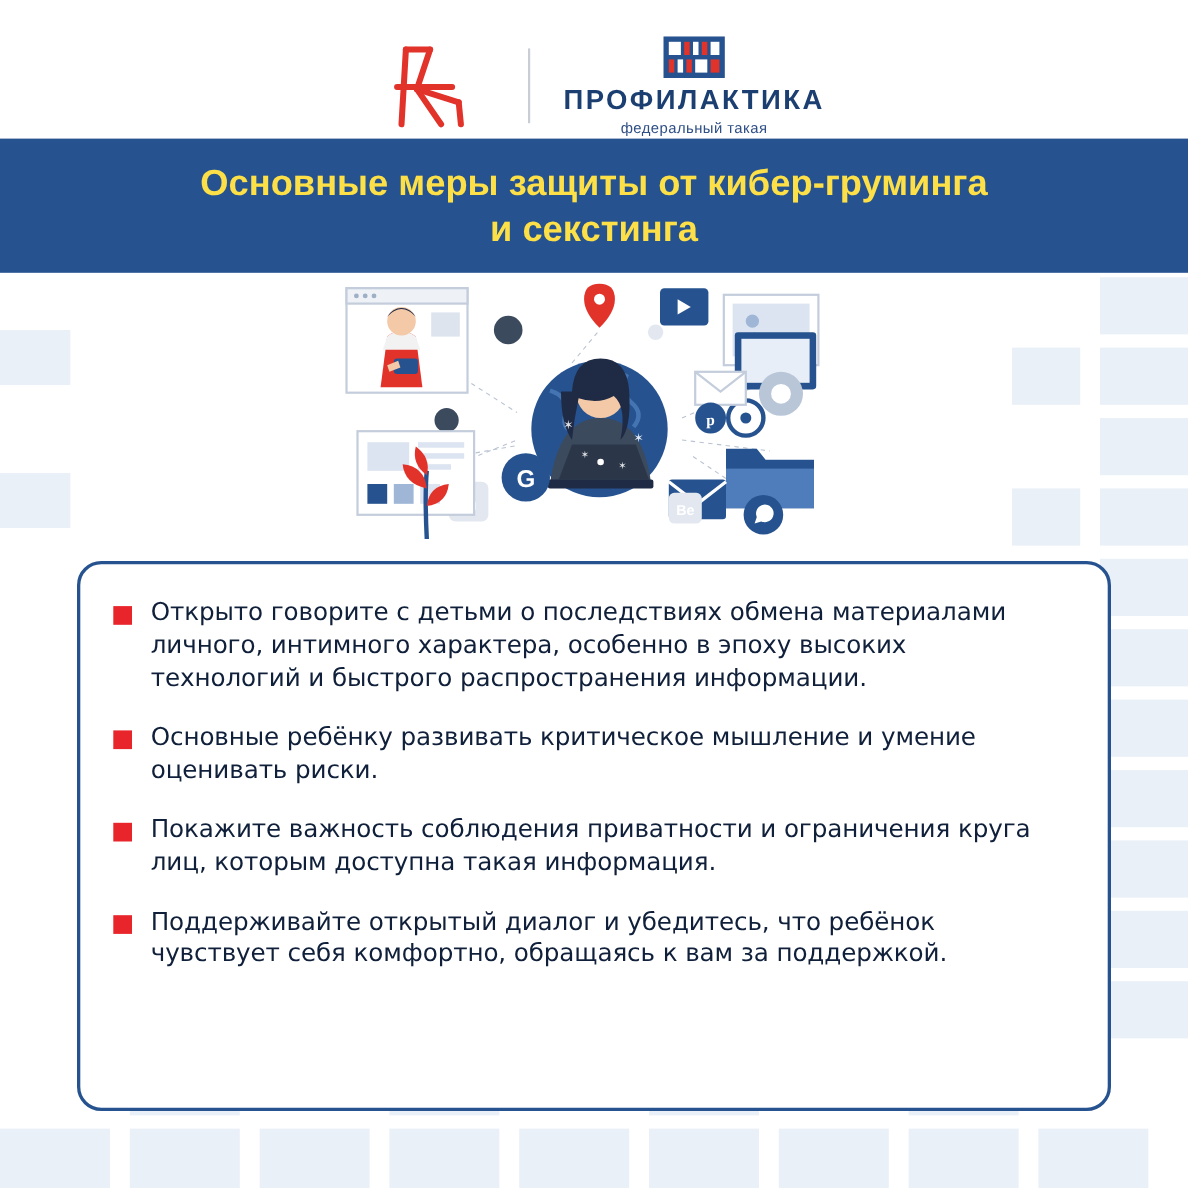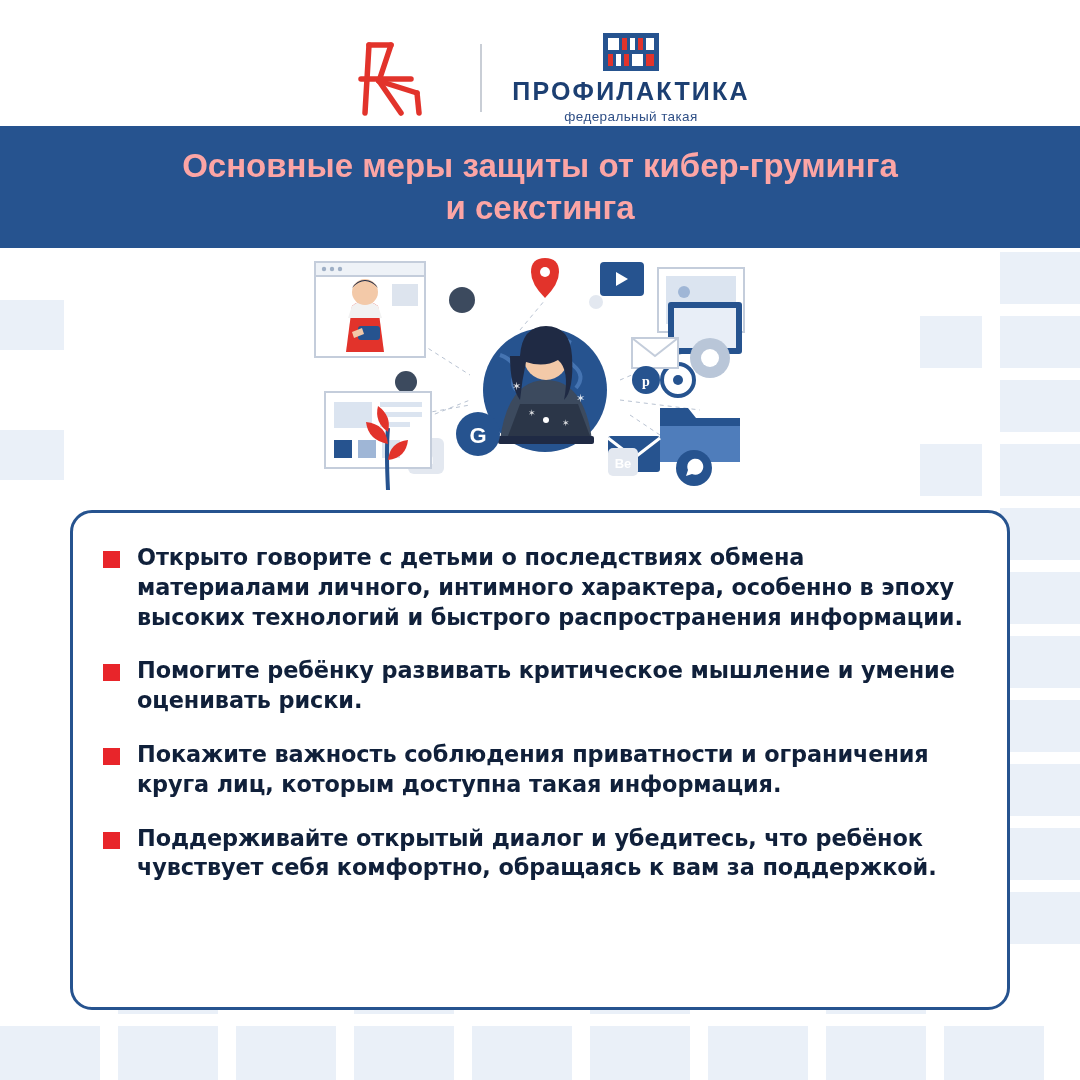--- a/index.html
+++ b/index.html
@@ -91,21 +91,21 @@
     left: 0;
     width: 1080px;
     height: 122px;
     background: #26538f;
     display: flex;
     align-items: center;
     justify-content: center;
     z-index: 3;
   }
   .title-text {
-    color: #fca5a5;
+    color: #fde047;
     font-size: 33px;
     font-weight: bold;
     line-height: 1.28;
     text-align: center;
     max-width: 900px;
     white-space: pre-line;
   }
 
   
   .illustration {
@@ -142,21 +142,21 @@
     height: 17px;
     background: #e8252a;
     flex: 0 0 17px;
     margin-top: 8px;
     margin-right: 17px;
   }
   .tip-text {
     font-size: 22.4px;
     line-height: 1.33;
     color: #10203a;
-    font-weight: bold;
+    font-weight: normal;
     font-family: "DejaVu Sans", sans-serif;
     letter-spacing: -0.1px;
   }
 </style>
 </head>
 <body>
 
 <div class="poster">
 
   <div class="bg-squares">
@@ -377,21 +377,21 @@
     </svg>
   </div>
 
   <div class="card">
     <div class="tip">
       <span class="bullet"></span>
       <span class="tip-text">Открыто говорите с детьми о последствиях обмена материалами личного, интимного характера, особенно в эпоху высоких технологий и быстрого распространения информации.</span>
     </div>
     <div class="tip">
       <span class="bullet"></span>
-      <span class="tip-text">Помогите ребёнку развивать критическое мышление и умение оценивать риски.</span>
+      <span class="tip-text">Основные ребёнку развивать критическое мышление и умение оценивать риски.</span>
     </div>
     <div class="tip">
       <span class="bullet"></span>
       <span class="tip-text">Покажите важность соблюдения приватности и ограничения круга лиц, которым доступна такая информация.</span>
     </div>
     <div class="tip">
       <span class="bullet"></span>
       <span class="tip-text">Поддерживайте открытый диалог и убедитесь, что ребёнок чувствует себя комфортно, обращаясь к вам за поддержкой.</span>
     </div>
   </div>

